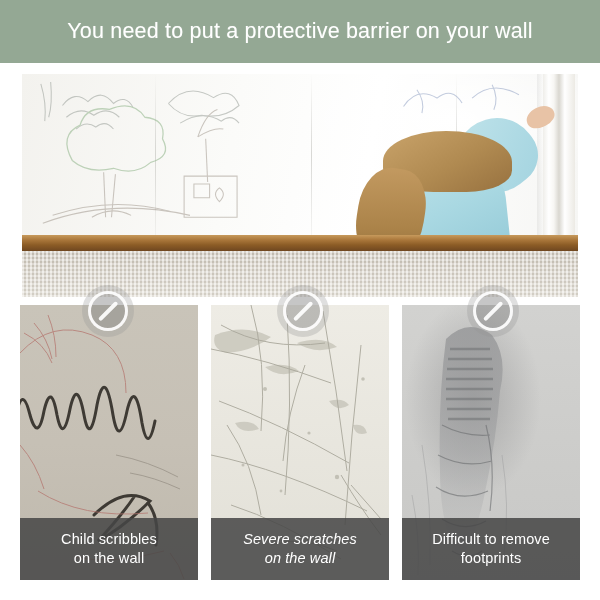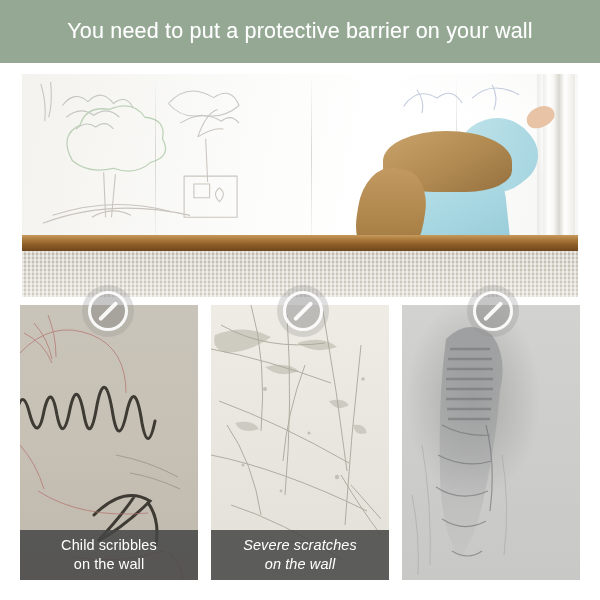--- a/index.html
+++ b/index.html
@@ -149,21 +149,21 @@
     content:"";position:absolute;left:50%;top:50%;
     width:3.5px;height:25px;background:rgba(255,255,255,.92);
     transform:translate(-50%,-50%) rotate(45deg);border-radius:2px;
   }
   .n1{left:88px;top:291px;}
   .n2{left:283px;top:291px;}
   .n3{left:473px;top:291px;}
 
   
   .caption{
-    position:absolute;left:0;bottom:0;width:100%;height:50px;
+    position:absolute;left:0;bottom:0;width:100%;height:62px;
     background:rgba(70,70,70,.86);
     display:flex;align-items:center;justify-content:center;
     z-index:5;
   }
   .caption span{
     color:#fff;font-size:14.5px;line-height:19px;text-align:center;
     display:block;white-space:pre-line;letter-spacing:.1px;
   }
 </style>
 </head>
@@ -340,20 +340,24 @@
             <path d="M50 246 q16 10 30 0"></path>
             <path d="M84 120 q10 40 4 86"></path>
           </g>
           <g fill="none" stroke="#9a9b9c" stroke-width="1" opacity=".45">
             <path d="M20 140 q10 60 8 120"></path>
             <path d="M10 190 q8 40 6 80"></path>
             <path d="M100 150 q8 50 2 100"></path>
           </g>
         </svg>
       </div>
+      <div class="caption">
+        <span>Difficult to remove
+footprints</span>
+      </div>
     </div>
 
   </div>
 
   <div class="noicon n1"></div>
   <div class="noicon n2"></div>
   <div class="noicon n3"></div>
 
 </div>
 

